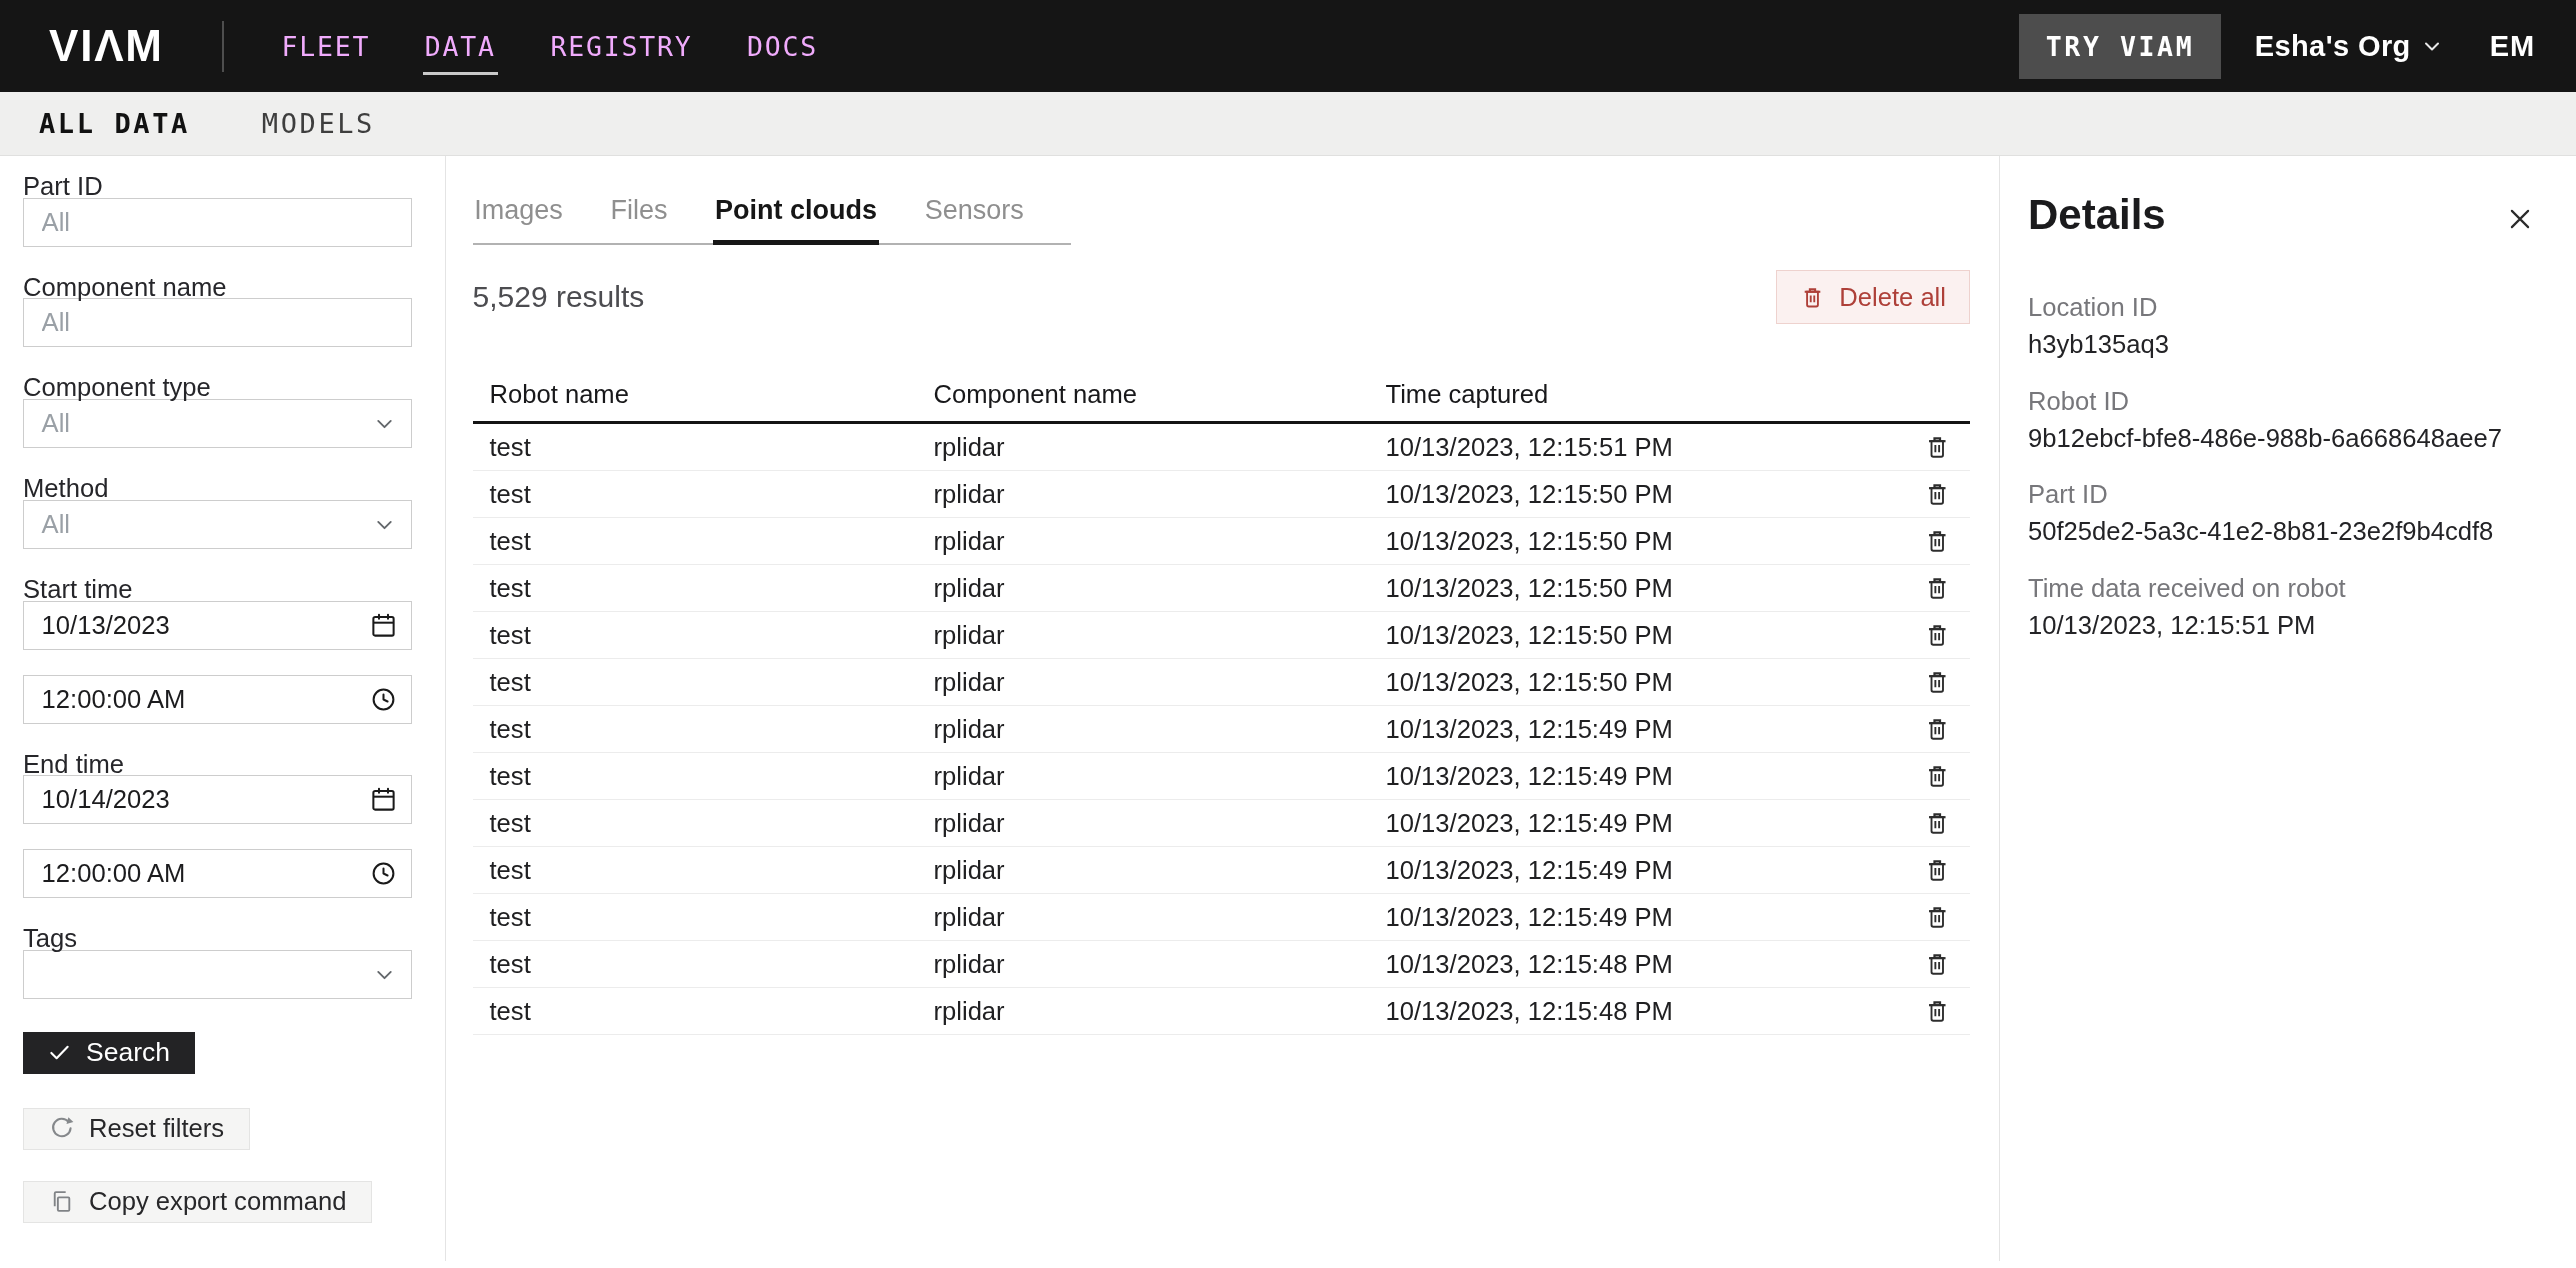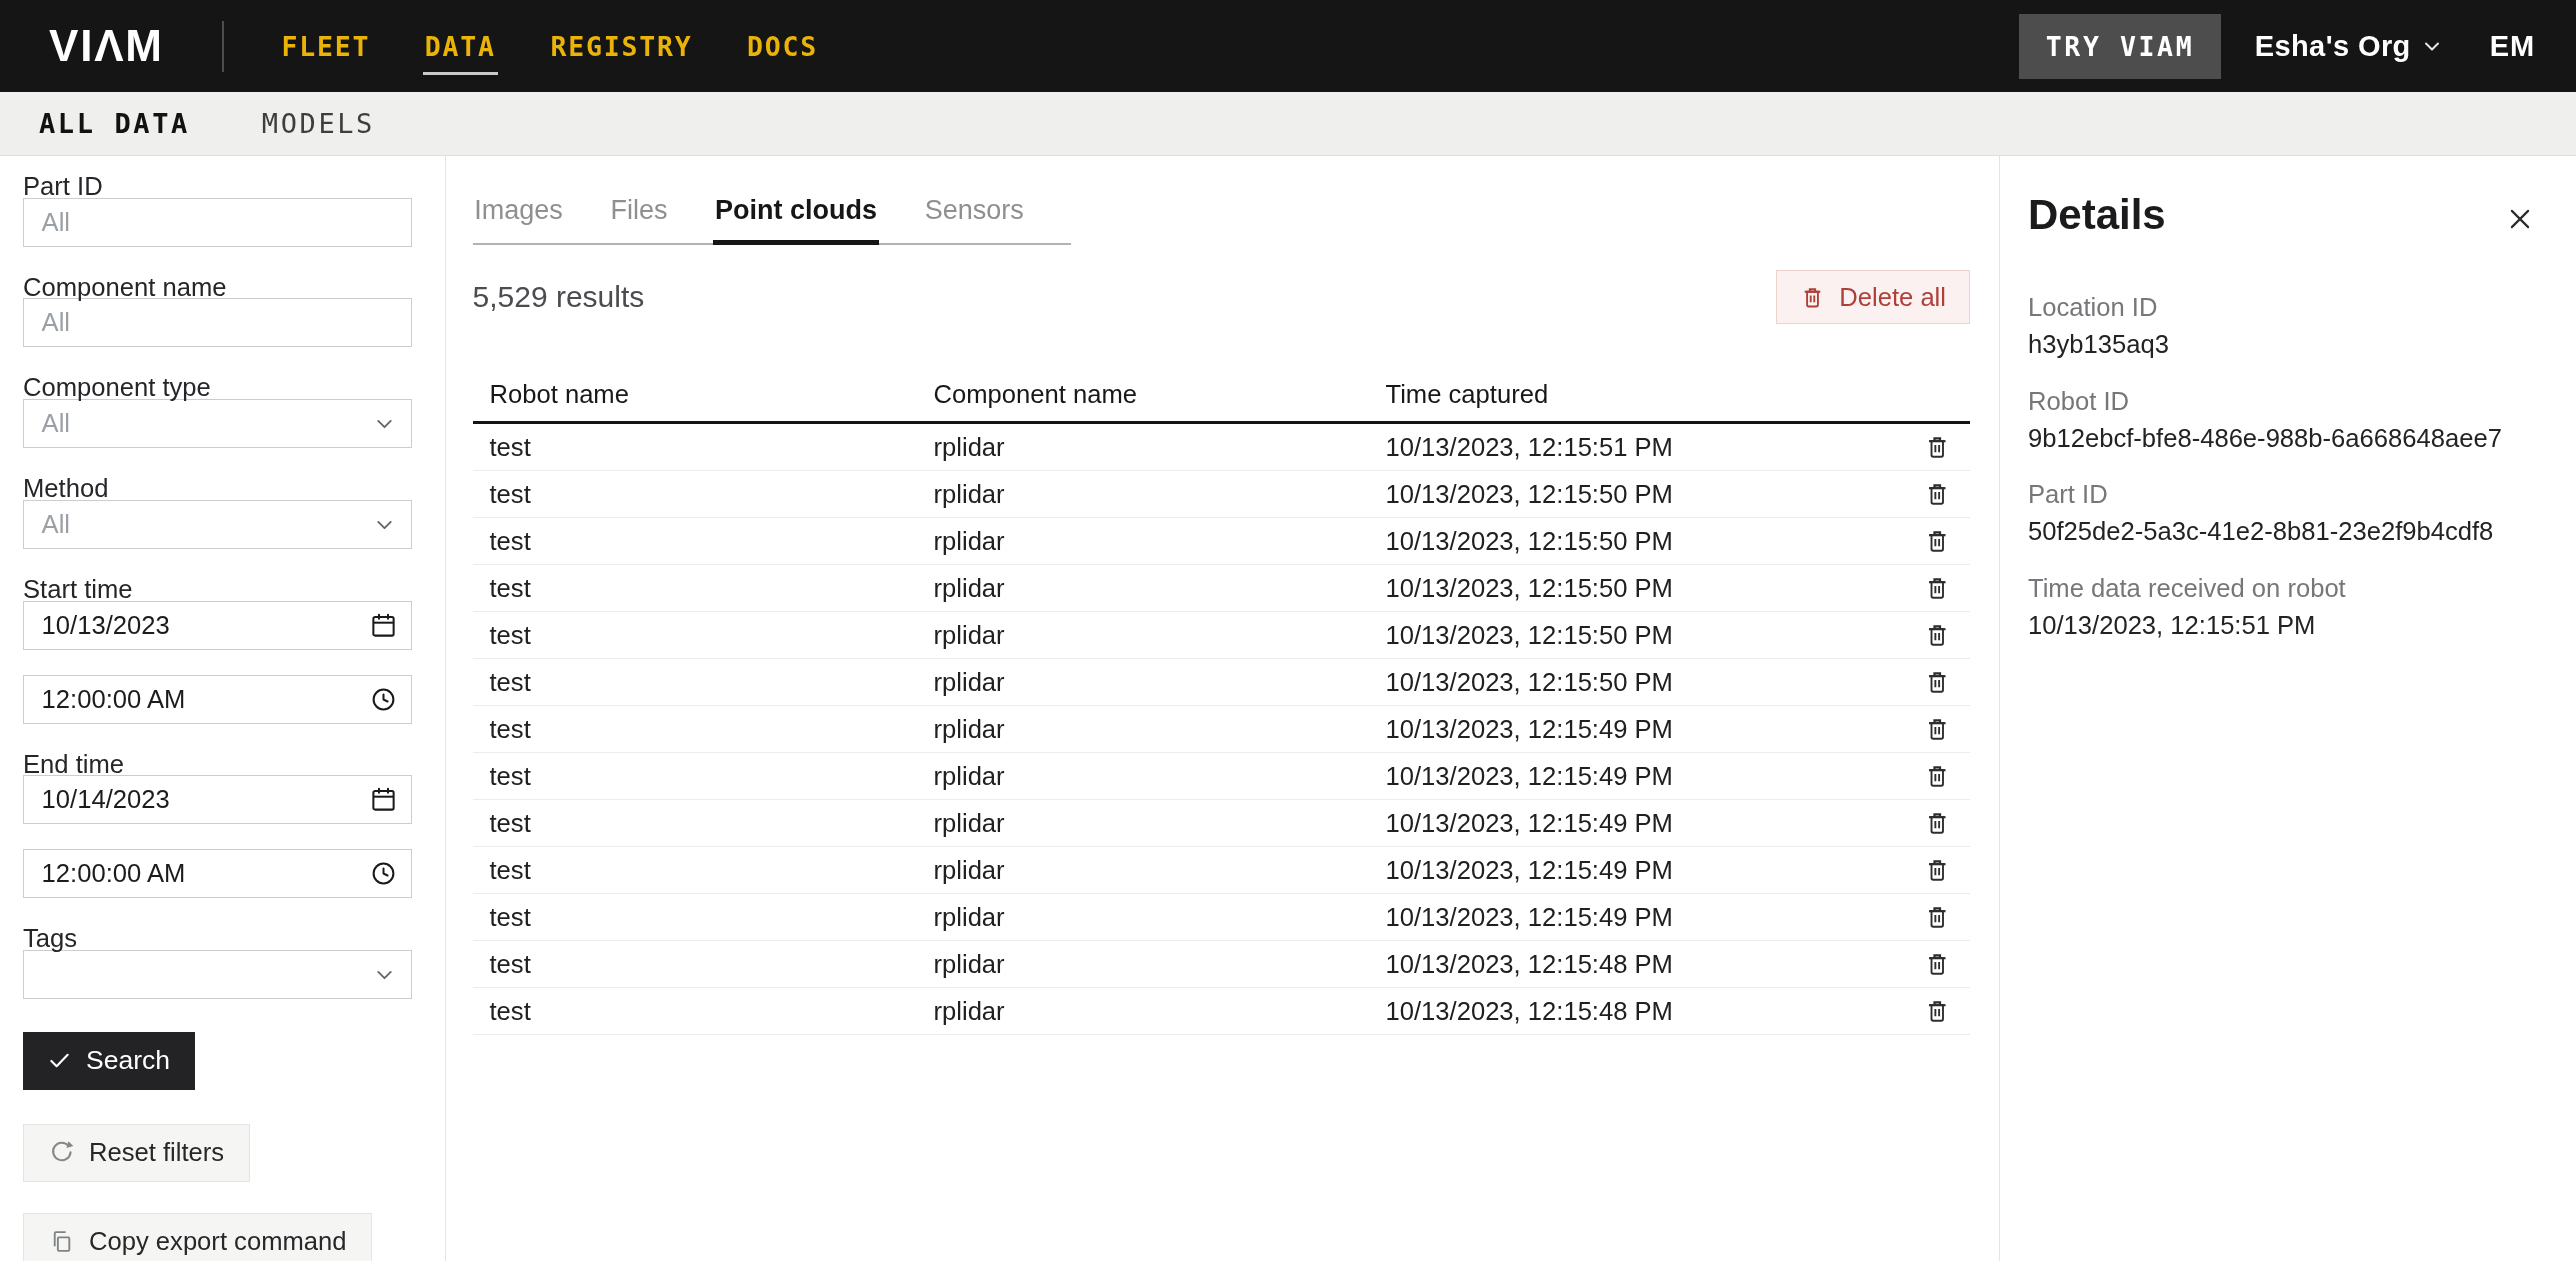--- a/index.html
+++ b/index.html
@@ -5,21 +5,21 @@
   * { margin:0; padding:0; box-sizing:border-box; }
   html,body { width:2576px; height:1269px; overflow:hidden; background:#ffffff;
               font-family:"Liberation Sans", sans-serif; }
   .mono { font-family:"DejaVu Sans Mono","Liberation Mono",monospace; }
 
   
   .topnav { height:92px; background:#151515; display:flex; align-items:center; padding:0 41px 0 49px; }
   .logo { color:#ffffff; font-size:44px; font-weight:800; letter-spacing:1.8px; line-height:1; }
   .nav-sep { width:1.8px; height:51px; background:#4e4e4e; margin:0 56px 0 58px; }
   .nav-links { display:flex; gap:51px; align-items:center; }
-  .nav-item { color:#eab308; font-size:26.5px; font-weight:700; letter-spacing:1.8px;
+  .nav-item { color:#f0abfc; font-size:26.5px; font-weight:400; letter-spacing:1.8px;
               padding:14px 1.8px 10.6px; border-bottom:3.5px solid transparent; cursor:pointer; }
   .nav-item.active { border-bottom-color:#c9c9c9; }
   .topnav-right { margin-left:auto; display:flex; align-items:center; }
   .try-btn { background:#4d4d4d; color:#ffffff; font-size:26.5px; font-weight:700; letter-spacing:2.6px;
              padding:17px 26.5px; border:none; cursor:pointer; }
   .org-switcher { margin-left:34px; display:flex; align-items:center; gap:9px; cursor:pointer; }
   .org-name { color:#ffffff; font-size:29px; font-weight:700; letter-spacing:0.4px; }
   .avatar { margin-left:46px; color:#ffffff; font-size:29px; font-weight:700; letter-spacing:0.9px; cursor:pointer; }
 
   
@@ -41,21 +41,21 @@
   .flabel + .control, .flabel + input.control { margin-top:0; }
   .fgroup .control { margin-top:0; }
   .fgroup .flabel { margin-bottom:0; }
   .fgroup .control, .fgroup input.control { margin-top:-1.8px; }
   .control + .control { margin-top:25px; }
   input.control::placeholder { color:#9aa0a6; opacity:1; }
   input.control { outline:none; }
   .control .val { flex:0 0 auto; }
   .control .ph { color:#9aa0a6; }
   .control .spacer { flex:1 1 auto; }
-  .sbtn { display:inline-flex; align-items:center; gap:15px; height:58px; padding:0 25px;
+  .sbtn { display:inline-flex; align-items:center; gap:15px; height:42px; padding:0 25px;
           font-size:26.5px; cursor:pointer; border:none; font-family:"Liberation Sans",sans-serif; }
   .btn-search { margin-top:33px; background:#232325; color:#ffffff; }
   .btn-light { background:#f5f5f4; border:1.8px solid #e4e4e3; color:#28282a; font-size:25.6px; }
   .btn-reset { margin-top:34px; }
   .btn-copy { margin-top:31px; }
 
   
   .main { flex:1 1 auto; min-width:0; padding:0 29px 0 26.5px; overflow:hidden; }
   .tabs { margin-top:25px; width:598px; display:flex; gap:44px; position:relative; }
   .tabs::after { content:''; position:absolute; left:0; right:0; bottom:0; height:1.8px; background:#b2b2b2; }

